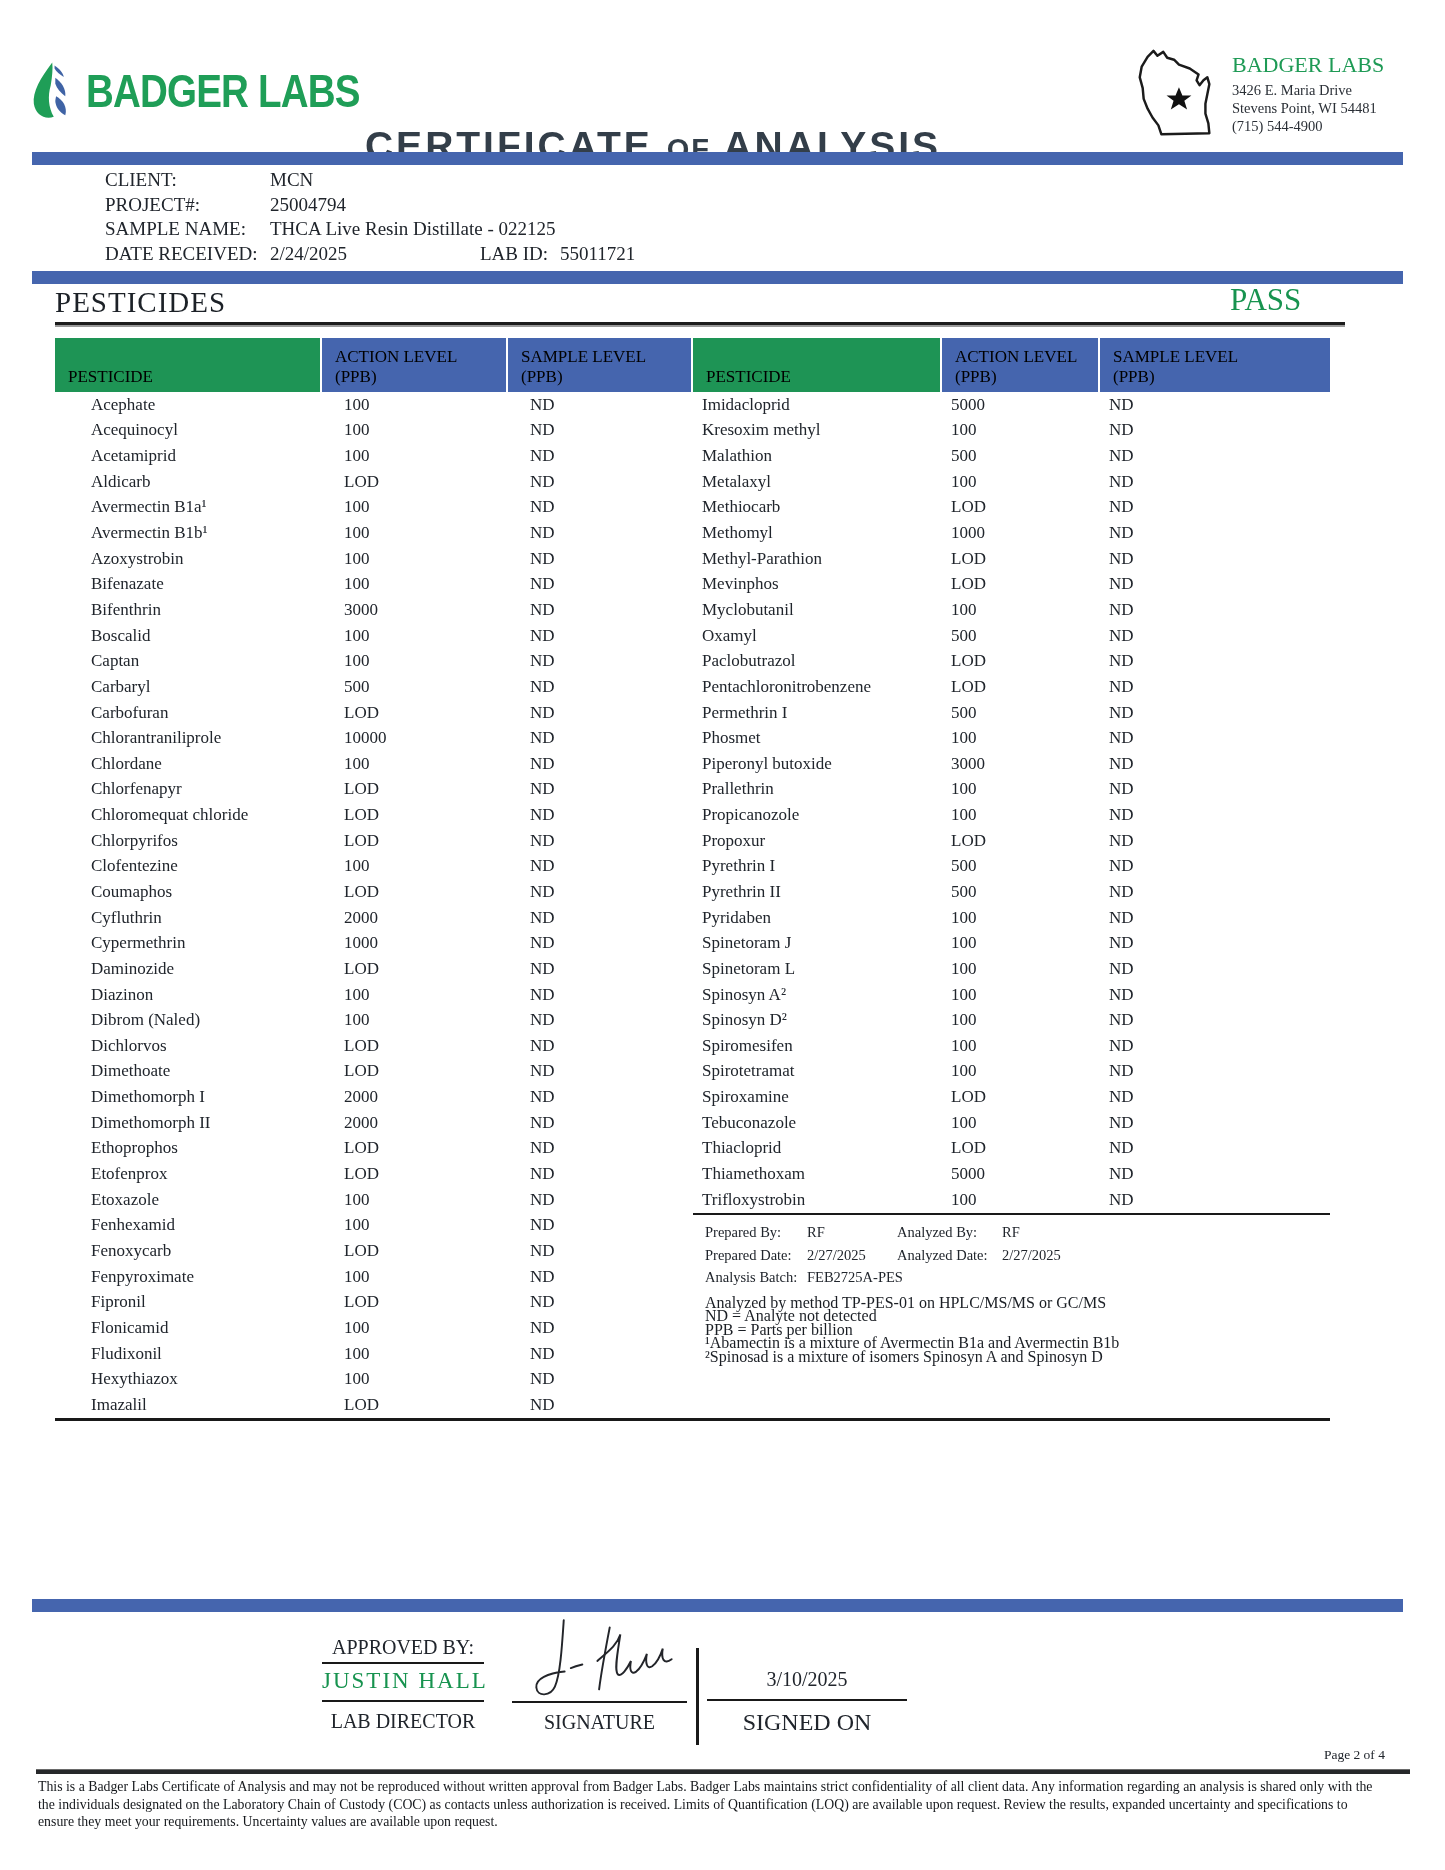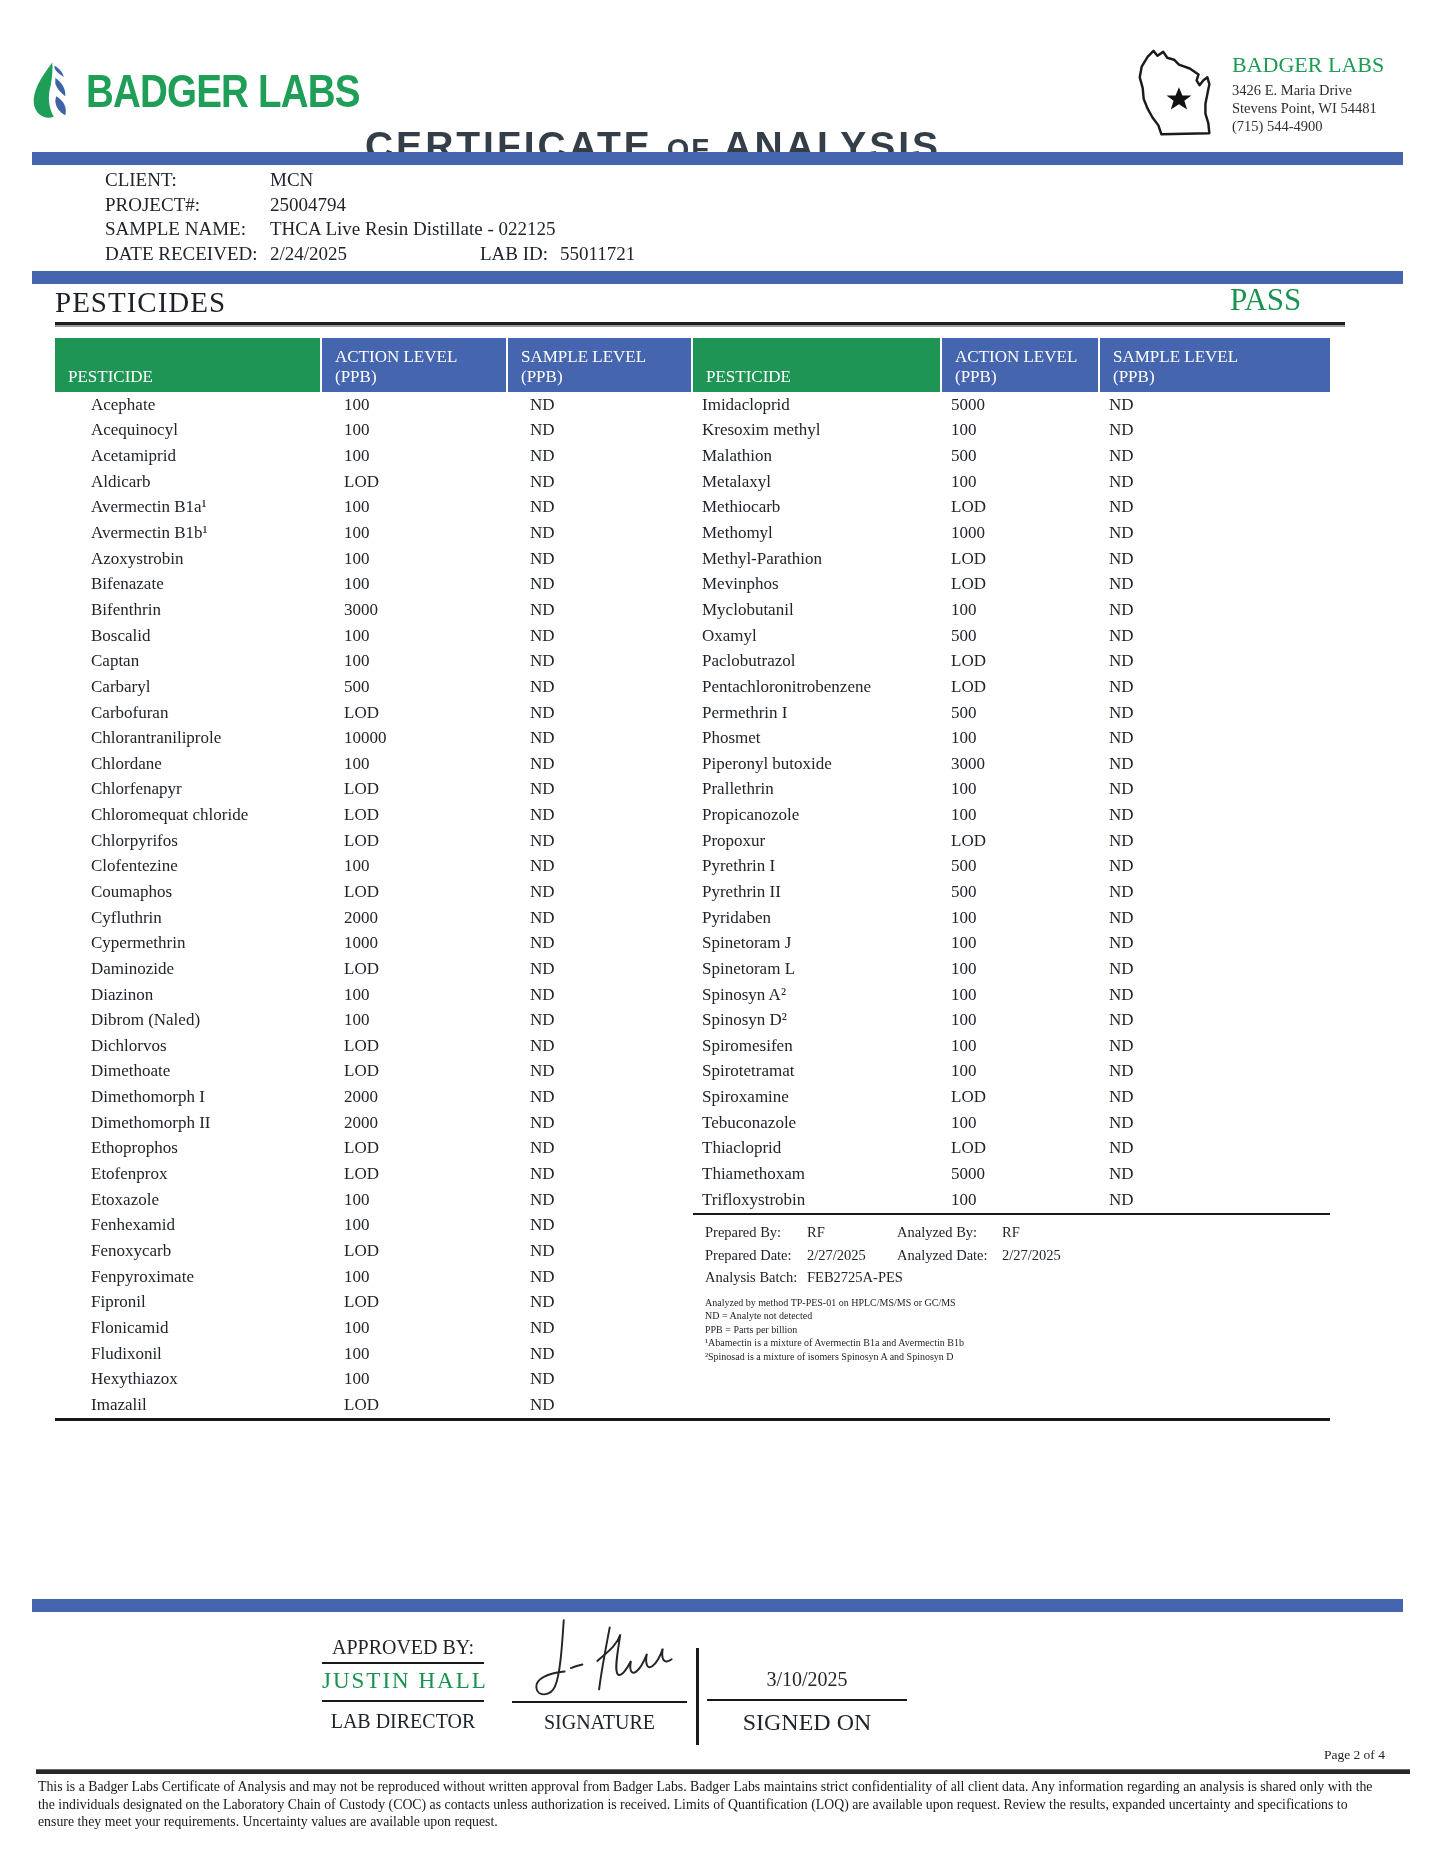--- a/index.html
+++ b/index.html
@@ -32,40 +32,40 @@
   
   .info-block { position:absolute; left:105px; top:168px; font-size:19px; }
   .info-row { display:grid; grid-template-columns:165px 210px 80px auto; height:24.6px; align-items:center; }
   
   .section-title { position:absolute; left:55px; top:286px; font-size:29px; letter-spacing:1px; color:#1c2127; }
   .section-pass { position:absolute; left:1230px; top:282px; width:115px; text-align:left; font-size:31px; color:#17934f; }
   .section-underline { position:absolute; left:55px; top:322px; width:1290px; height:3px; background:#1c1c1c; box-shadow:0 2px 0 #9a9a9a; }
   
   .tables { position:absolute; left:55px; top:338px; width:1275px; }
   .thead { display:grid; grid-template-columns:267px 186px 185px 249px 158px 230px; height:54px; }
-  .th { color:#ffffff; font-size:17px; display:flex; flex-direction:column; justify-content:flex-end;
+  .th { color:#000000; font-size:17px; display:flex; flex-direction:column; justify-content:flex-end;
         padding:0 0 5px 13px; border-right:2px solid #ffffff; box-sizing:border-box; }
   .th:last-child { border-right:none; }
   .th.green { background:#1e9455; }
   .th.blue  { background:#4565ae; }
   .rows-left  { position:absolute; left:16px;     top:54px; width:638px; border-bottom:2.5px solid #191919; box-sizing:border-box; }
   .rows-right { position:absolute; left:638px; top:54px; width:637px; border-bottom:2.5px solid #191919; box-sizing:border-box; }
   .row { display:grid; height:25.65px; align-items:center; font-size:17px; }
   .rows-left  .row { grid-template-columns:267px 186px 185px; }
   .rows-right .row { grid-template-columns:249px 158px 230px; }
   .rows-left  .cell-name   { padding-left:20px; }
   .rows-left  .cell-val    { padding-left:6px; }
   .rows-right .cell-name   { padding-left:9px; }
   .rows-right .cell-val    { padding-left:9px; }
   .table-bottom { position:absolute; left:0; top:1080px; width:1275px; height:2.5px; background:#191919; }
   
   .analysis { position:absolute; left:650px; top:883px; width:625px; }
   .an-grid { display:grid; grid-template-columns:102px 90px 105px auto; font-size:14.5px; line-height:22.5px; }
   .an-batch-val { grid-column:2 / span 3; }
-  .an-notes { margin-top:7px; font-size:10px; line-height:13.5px; color:#1a1e24; }
+  .an-notes { margin-top:7px; font-size:16px; line-height:13.5px; color:#1a1e24; }
   
   .approved { position:absolute; left:322px; top:1636px; width:162px; text-align:center; }
   .approved-label { font-size:20px; padding-bottom:3px; border-bottom:2.5px solid #191919; }
   .approved-name  { font-size:23px; color:#17934f; letter-spacing:2px; padding:4px 0 6px; border-bottom:2.5px solid #191919; white-space:nowrap; }
   .approved-title { font-size:20px; padding-top:8px; white-space:nowrap; }
   .sig-block { position:absolute; left:512px; top:1613px; width:175px; text-align:center; }
   .sig-draw  { height:88px; border-bottom:2.5px solid #191919; position:relative; }
   .sig-draw svg { position:absolute; left:8px; bottom:2px; }
   .sig-label { font-size:20px; padding-top:8px; }
   .divider-v { position:absolute; left:696px; top:1648px; width:2.5px; height:97px; background:#191919; }

